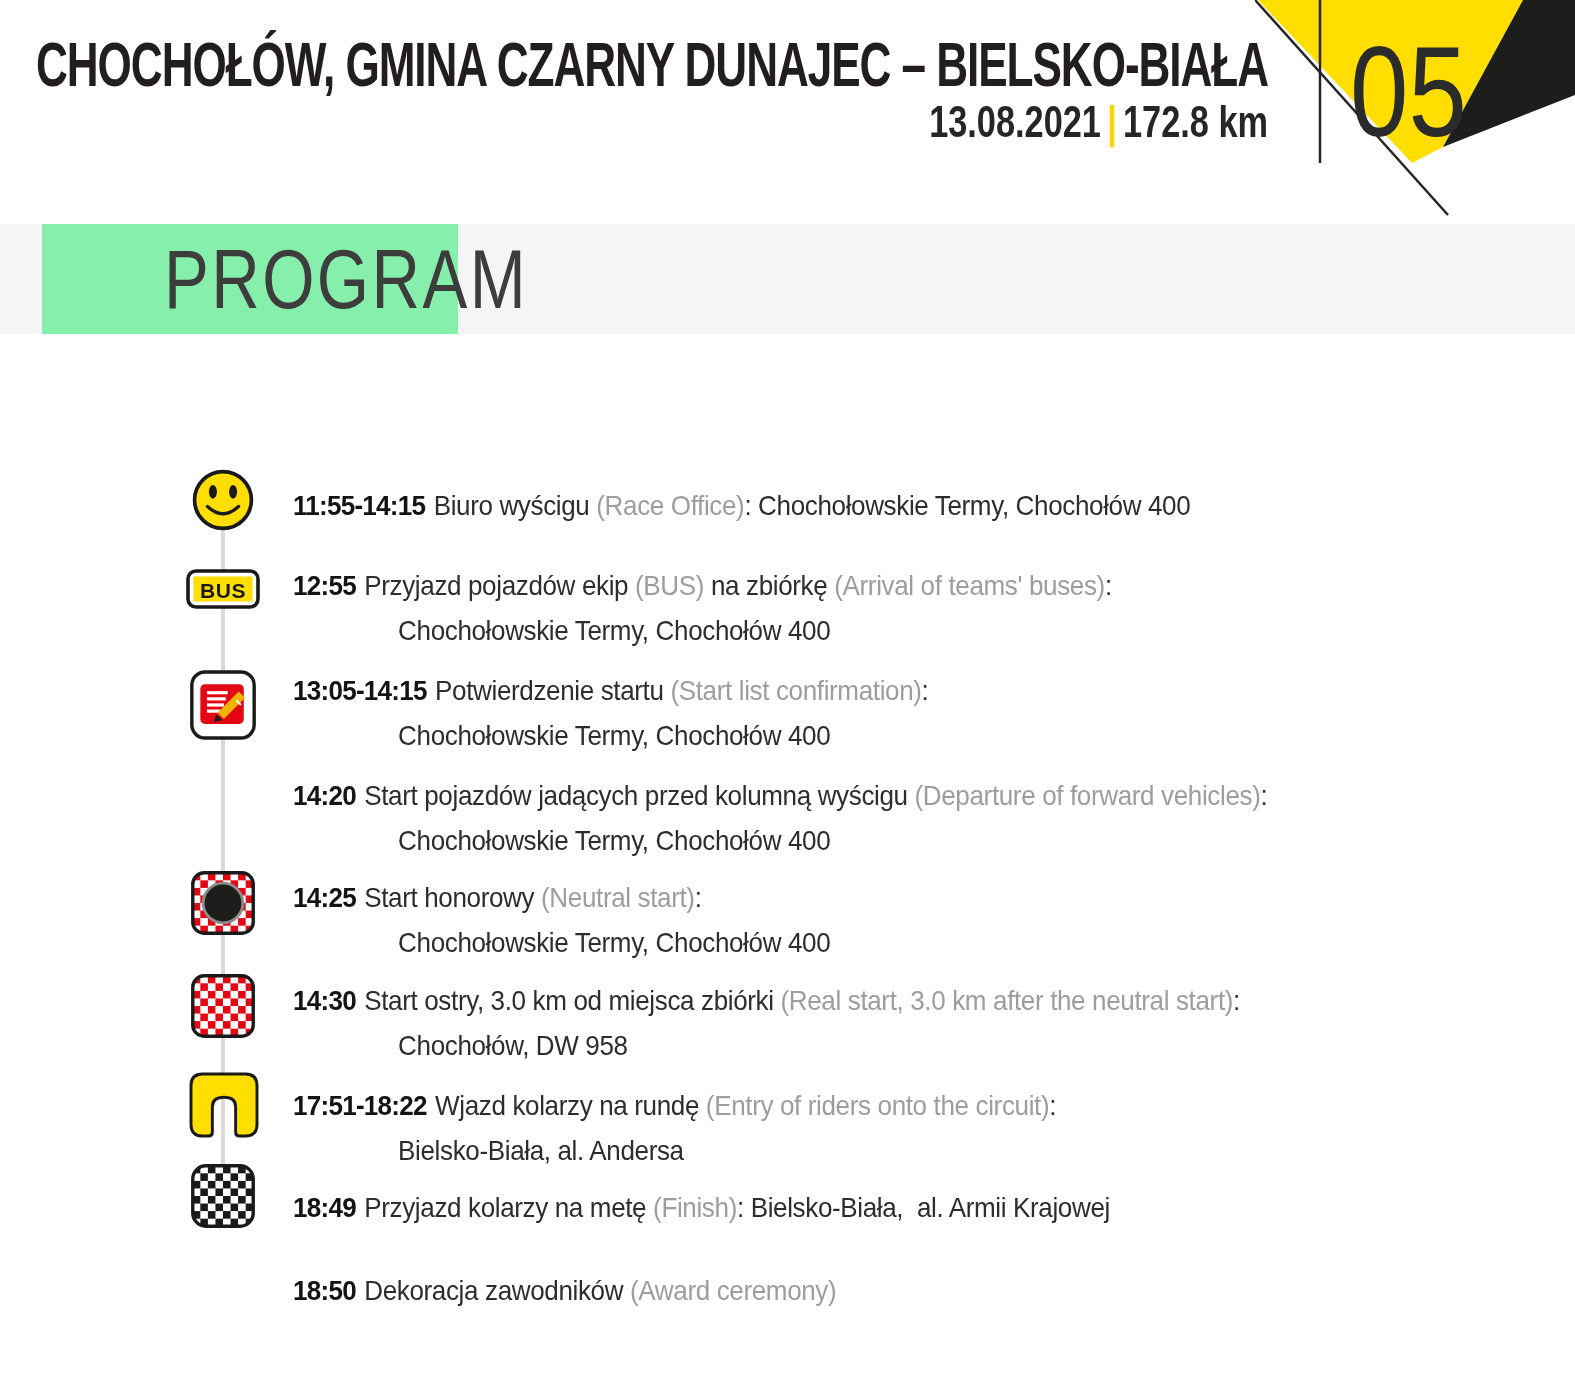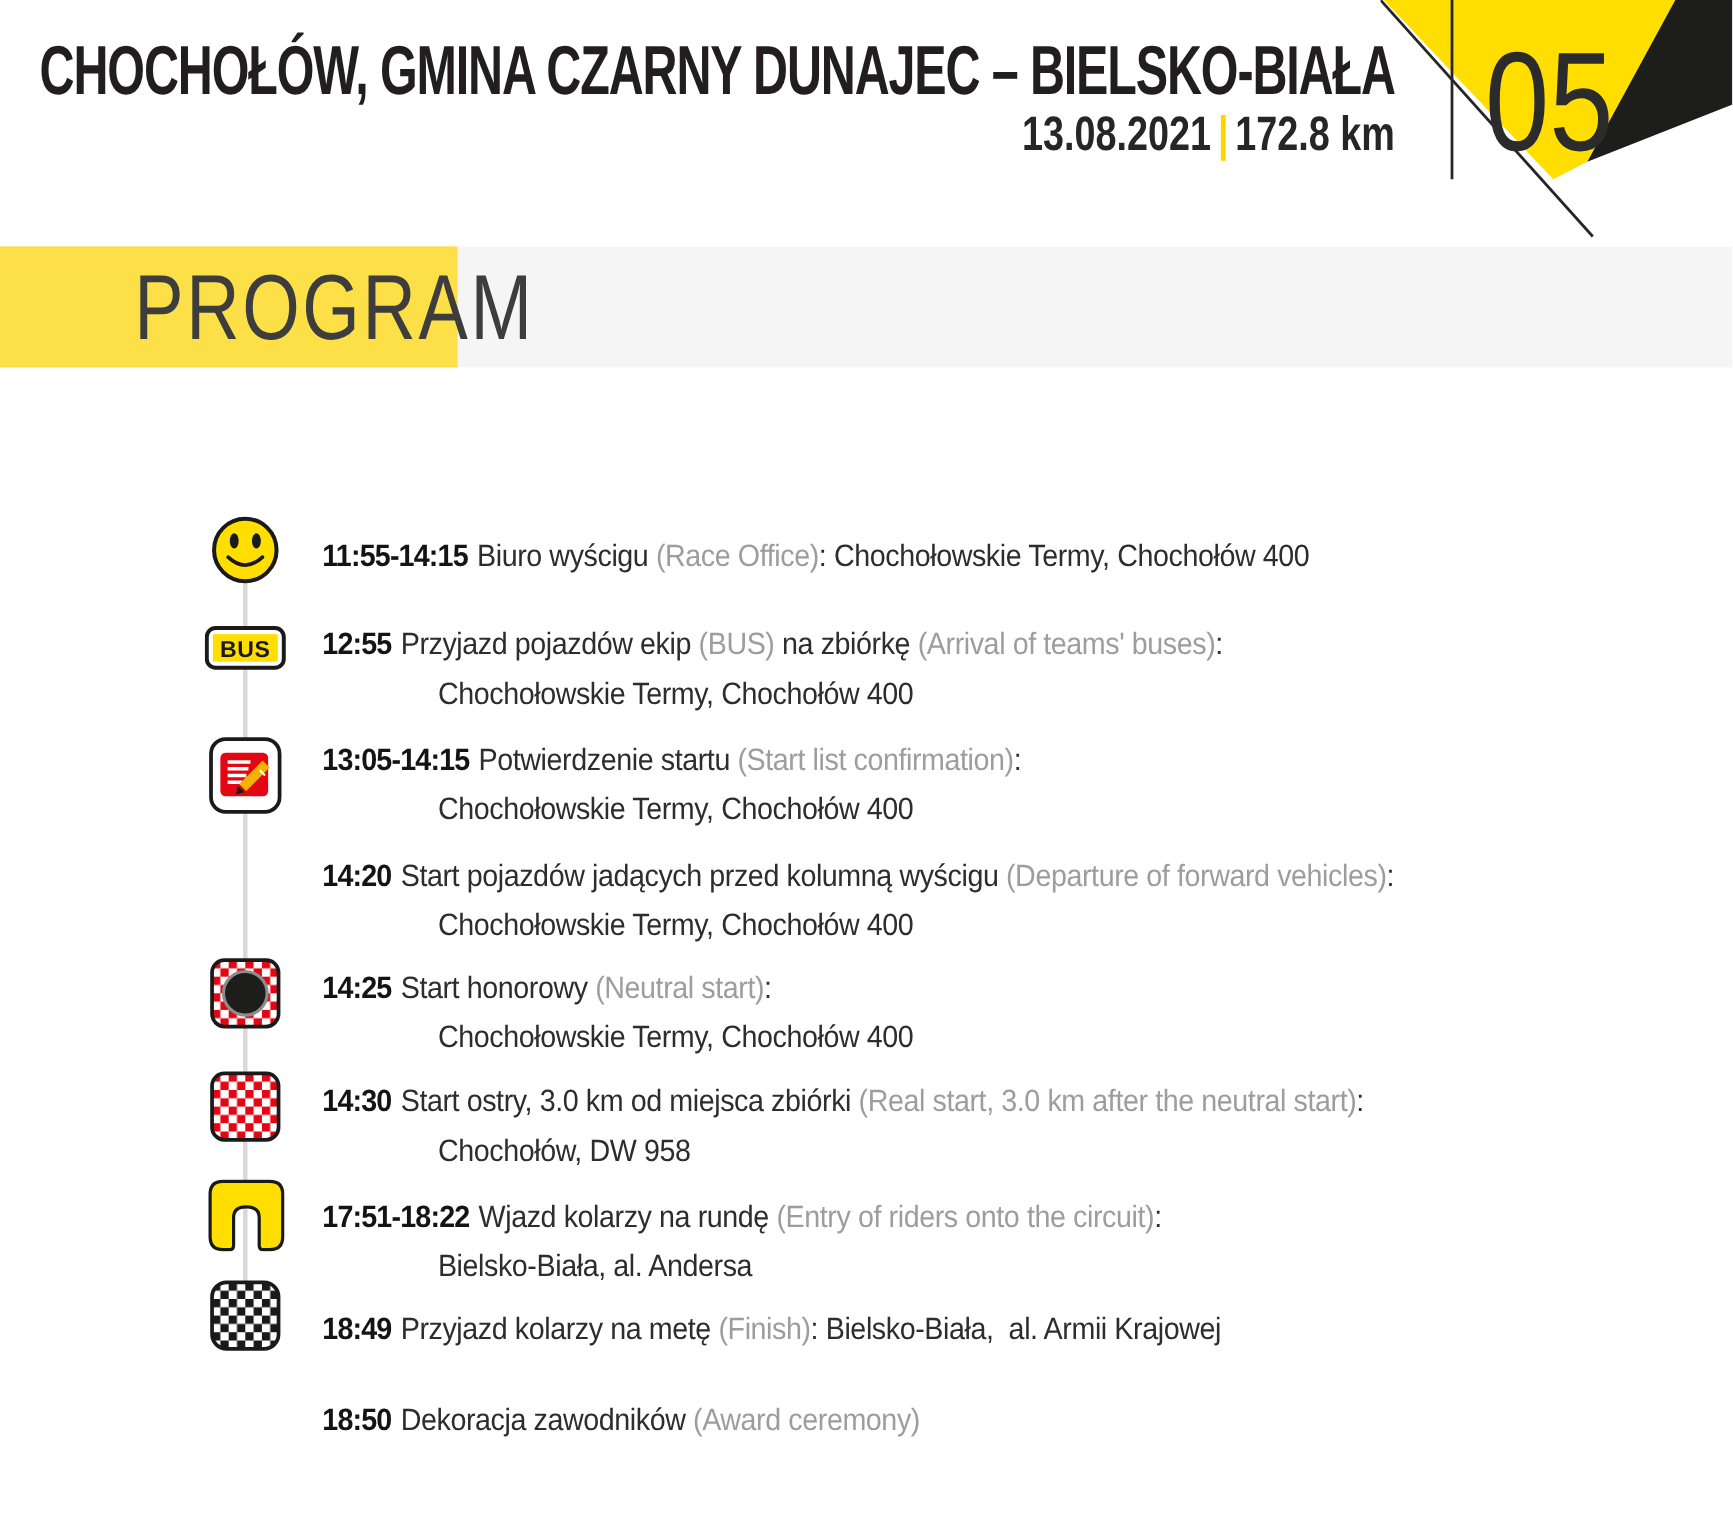--- a/index.html
+++ b/index.html
@@ -18,21 +18,21 @@
   .dateline{
     margin-top:4px;font-size:44px;font-weight:700;color:#262626;
     white-space:nowrap;line-height:48px;
     transform:scaleX(0.78);transform-origin:right center;
   }
   .sep{color:#ffd500;font-weight:700;padding:0 8px;}
   .corner{position:absolute;top:0;right:0;z-index:2;}
   .stage-num{font-family:"Liberation Sans","DejaVu Sans",sans-serif;font-weight:300;}
   
   .band{position:absolute;top:224px;left:0;width:1575px;height:110px;background:#f5f5f5;}
-  .band-yellow{width:416px;height:100%;background:#fde047;display:flex;align-items:center;}
+  .band-yellow{width:416px;height:100%;background:#86efac;display:flex;align-items:center;margin-left:42px;}
   .program-title{
     font-size:84px;font-weight:300;color:#3d3d3d;letter-spacing:3px;line-height:1;
     transform:scaleX(0.80);transform-origin:left center;margin-left:122px;white-space:nowrap;
   }
   
   .tl-line{position:absolute;left:221px;top:500px;width:4px;height:696px;background:#d9d9d9;z-index:1;}
   .icon{position:absolute;z-index:2;}
   .row{
     position:absolute;left:293px;width:1280px;z-index:2;
     font-size:28px;line-height:45px;letter-spacing:-0.4px;color:#2d2d2d;

